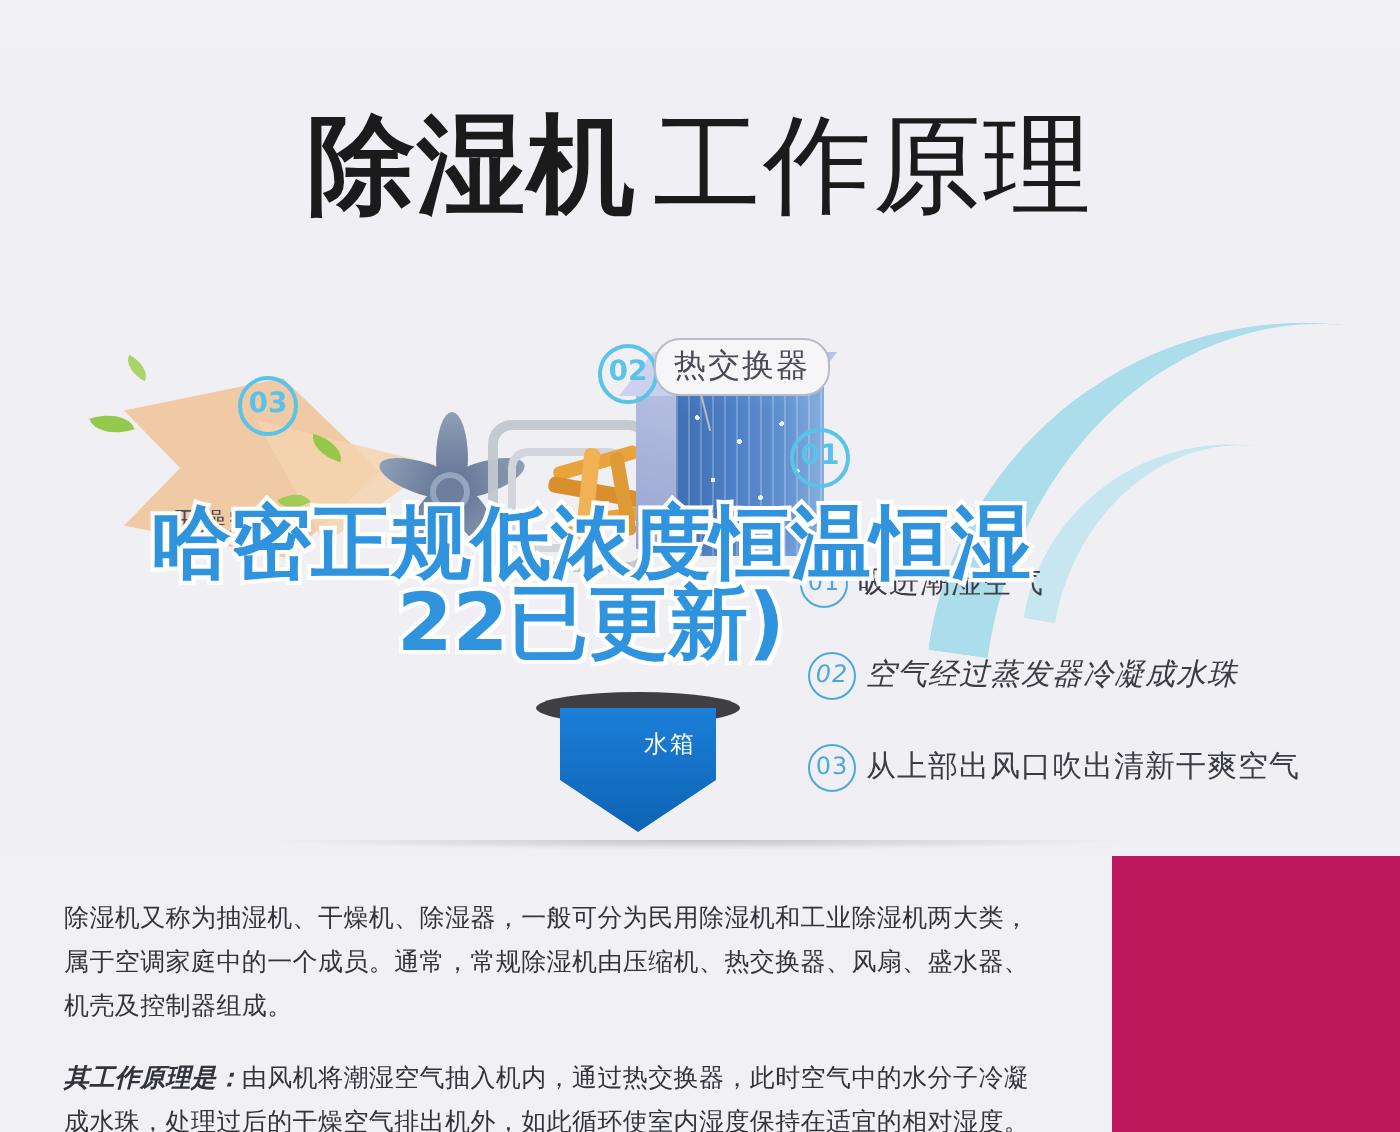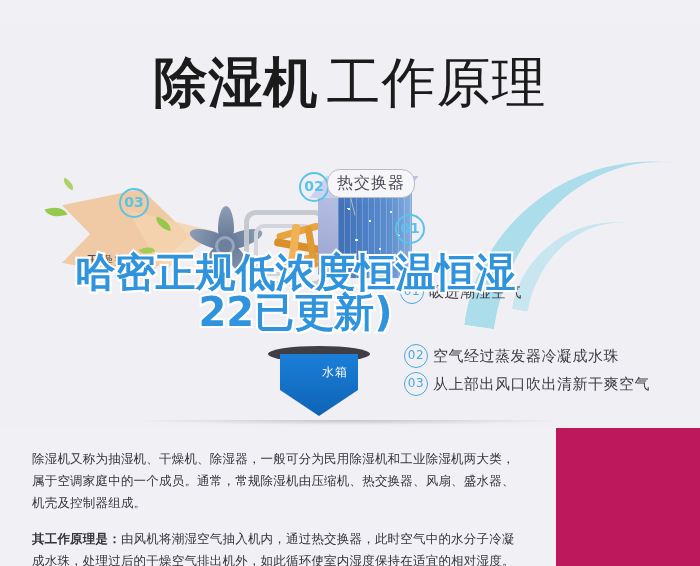--- a/index.html
+++ b/index.html
@@ -360,21 +360,21 @@
     border-radius: 50%;
     border: 1px solid #4aa8dd;
     color: #4aa8dd;
     font-size: 12px;
     line-height: 20px;
     text-align: center;
     margin-right: 5px;
     vertical-align: middle;
   }
   .anno.a1 { left: 400px; top: 256px; }
-  .anno.a2 { left: 404px; top: 320px; }
+  .anno.a2 { left: 404px; top: 302px; font-style: italic; }
   .anno.a3 { left: 404px; top: 348px; }
 
   
   .overlay {
     position: absolute;
     left: 0;
     top: 228px;
     width: 591px;
     text-align: center;
     font-size: 40px;
@@ -409,20 +409,21 @@
     font-size: 12.5px;
     line-height: 22px;
     color: #33333c;
     letter-spacing: .2px;
     margin: 0 0 14px 0;
     text-align: left;
   }
   .para.p2 { margin-bottom: 0; }
   .para .lead {
     font-weight: 700;
+    font-style: italic;
   }
 </style>
 </head>
 <body>
 
 <div class="page">
 
   <div class="hero">
 
     <div class="hero-title">

